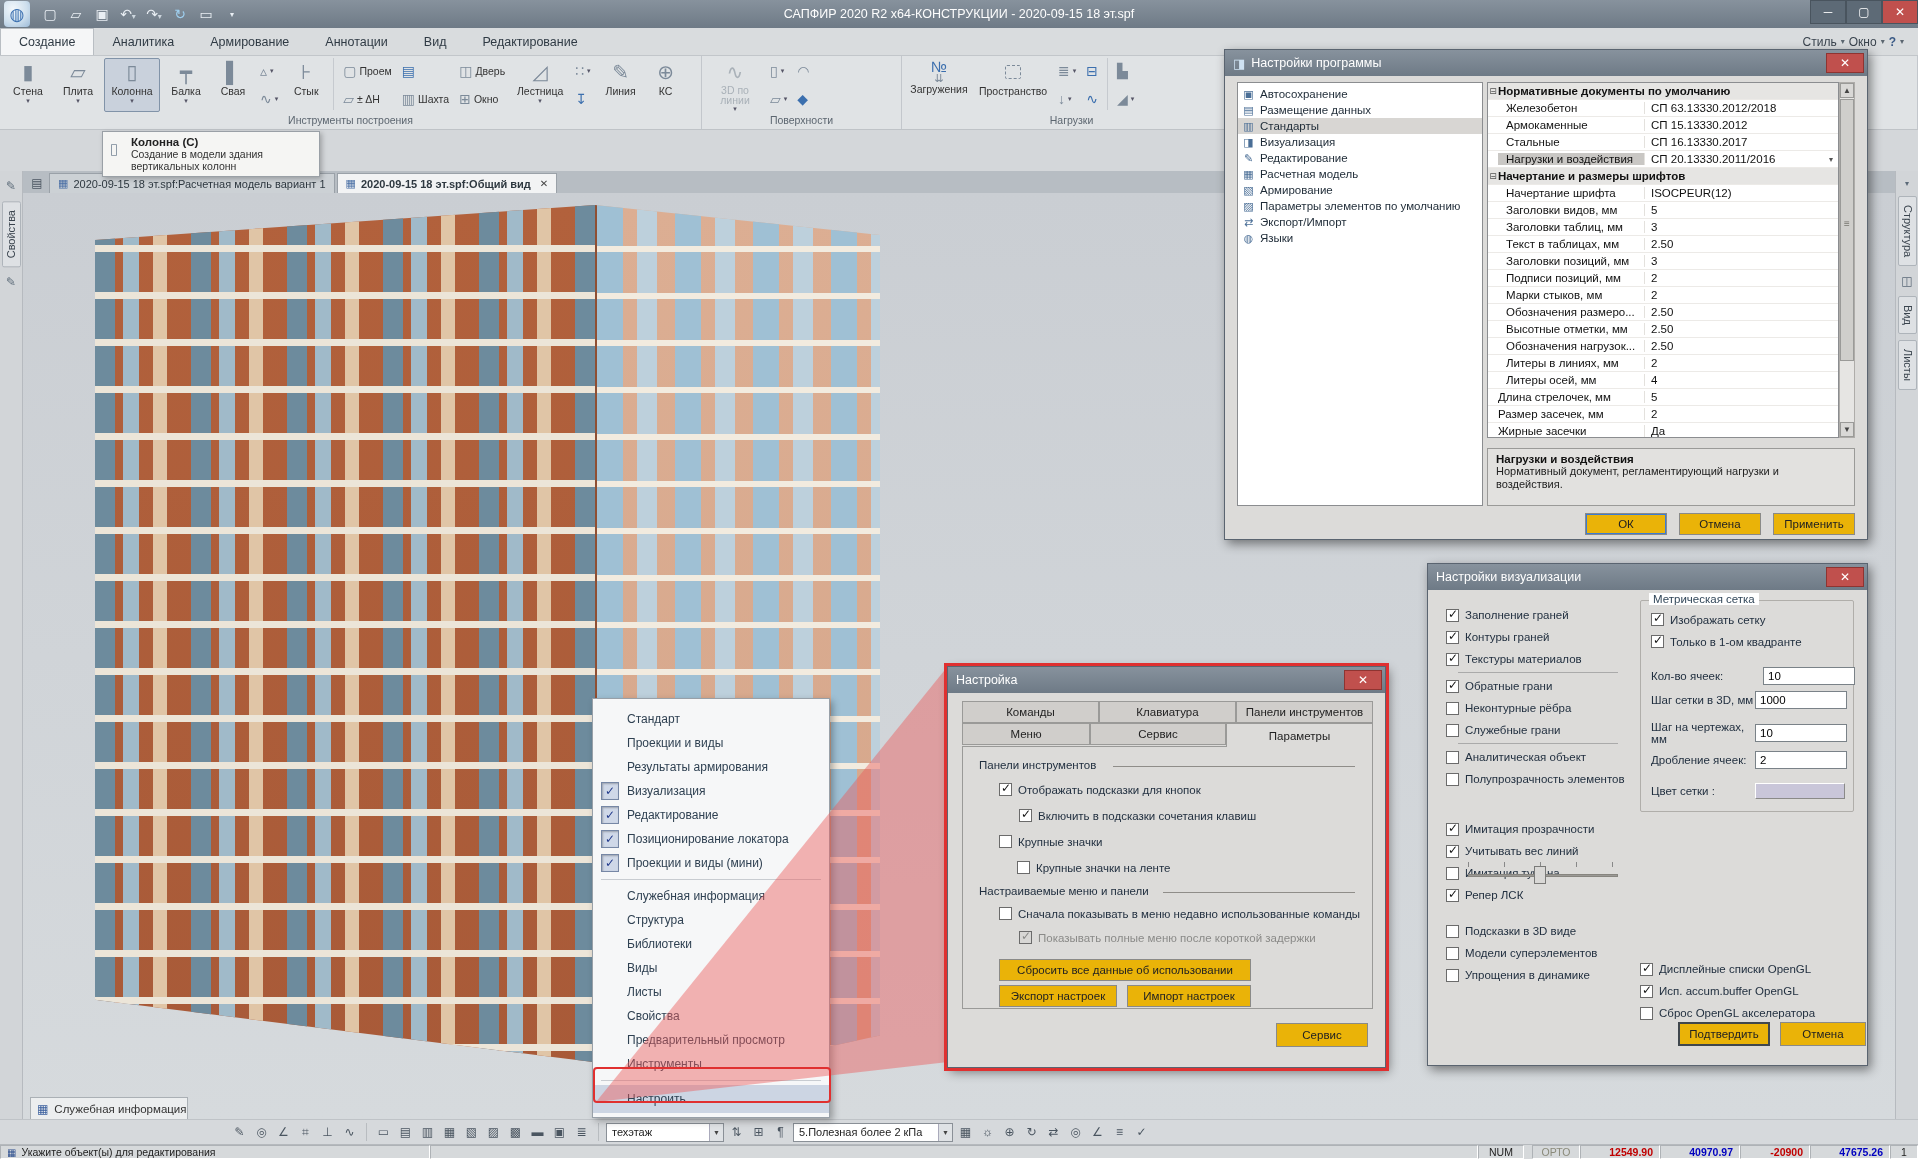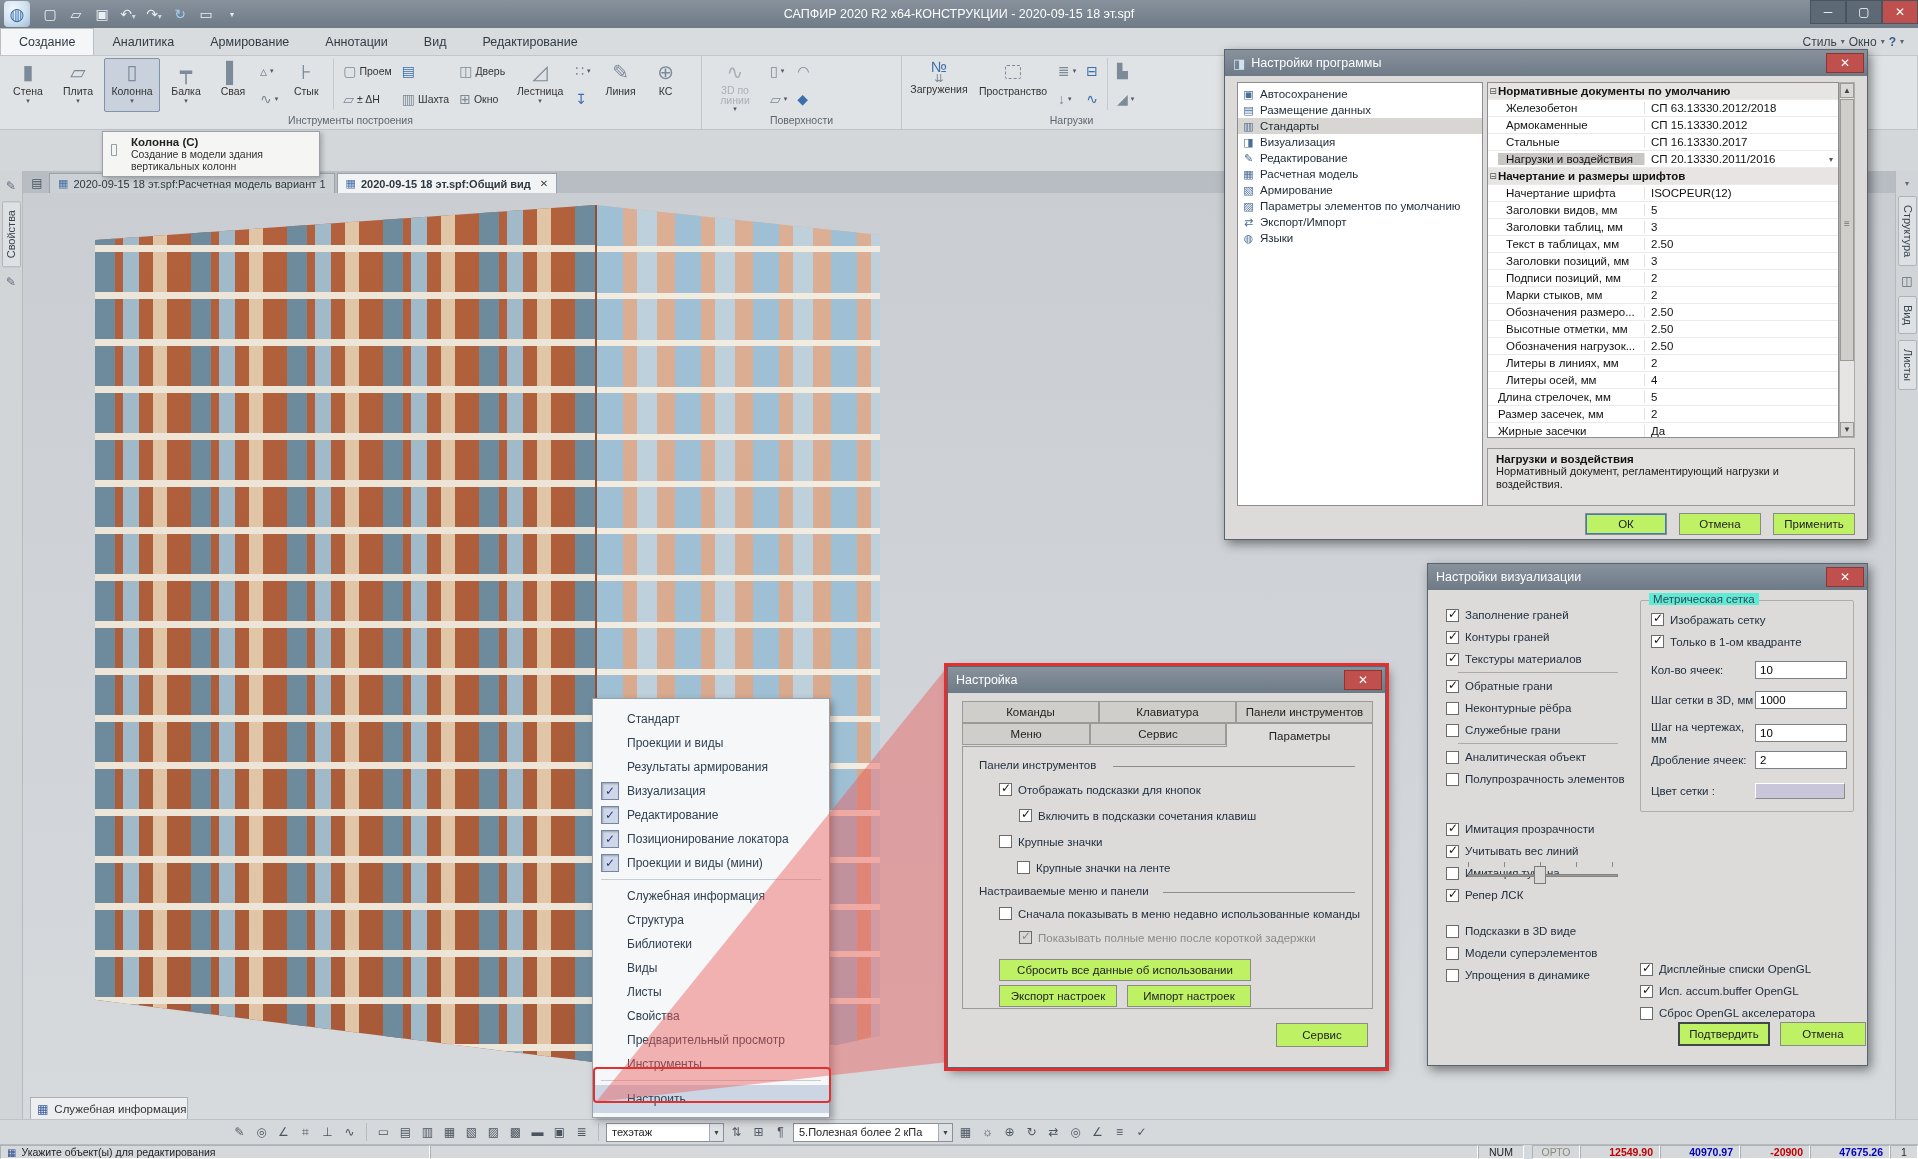--- a/index.html
+++ b/index.html
@@ -82,29 +82,29 @@
   #ctxmenu{left:592px;top:698px;width:238px;background:#f6f7f8;border:1px solid #98a0a8;box-shadow:3px 3px 7px rgba(0,0,0,.3);z-index:4;padding:8px 0 4px 0;}
   .mi{height:24px;display:flex;align-items:center;gap:8px;padding:0 10px 0 8px;font-size:12px;color:#2f4152;}
   .mcheck{width:18px;height:18px;flex:none;background:#cfd8e8;border:1px solid #7687a5;box-shadow:inset 1px 1px 2px rgba(0,0,0,.25);display:flex;align-items:center;justify-content:center;color:#223a8c;font-size:12px;font-weight:bold;}
   .msep{height:1px;background:#c8ccd1;margin:4px 8px;}
   .mi.hl{background:#ccd5e3;height:28px;}
   
   .dlg{background:#dcdbd9;border:1px solid #5a6470;box-shadow:3px 4px 10px rgba(0,0,0,.45);}
   .dtitle{height:26px;background:linear-gradient(#87929d,#6e7a86);display:flex;align-items:center;color:#fff;font-size:12.5px;padding-left:8px;gap:6px;}
   .dtitle .dtico{font-size:13px;color:#cfe2f2;}
   .dclose{margin-left:auto;width:38px;height:20px;margin-right:3px;background:#c0504d;border:1px solid #8e3431;color:#fff;font-size:12px;font-weight:bold;display:flex;align-items:center;justify-content:center;}
-  .btn{background:#bef264;border:1px solid #8a8a88;font-size:11.5px;color:#222;display:flex;align-items:center;justify-content:center;}
+  .btn{background:#eab308;border:1px solid #8a8a88;font-size:11.5px;color:#222;display:flex;align-items:center;justify-content:center;}
   .btn.default{box-shadow:0 0 0 1px #3b7bd4 inset;}
   .cb{width:13px;height:13px;flex:none;background:#fff;border:1px solid #6b6b6b;position:relative;}
   .cb.on::after{content:"✓";position:absolute;left:1px;top:-3px;font-size:12px;font-weight:bold;color:#111;}
   .cb.dis{background:#d8d7d5;}
   .cb.dis::after{color:#8a8a88;}
   .cbrow{display:flex;align-items:center;gap:6px;font-size:11.5px;color:#223040;}
   .gb{position:absolute;border:1px solid #b0aeaa;border-radius:2px;}
-  .gb .gt{position:absolute;top:-8px;left:8px;background:#5eead4;padding:0 4px;font-size:11.5px;color:#33485a;}
+  .gb .gt{position:absolute;top:-8px;left:8px;background:#ffffff;padding:0 4px;font-size:11.5px;color:#33485a;}
   .inp{background:#fff;border:1px solid #7a8288;font-size:11.5px;padding:1px 4px;height:18px;width:92px;}
   .swatch{width:90px;height:16px;border:1px solid #8a8a88;border-top-color:#fff;border-left-color:#fff;}
   
   #progdlg{left:1224px;top:49px;width:644px;height:491px;z-index:8;}
   #ptree{left:12px;top:32px;width:246px;height:424px;background:#fff;border:1px solid #8b8d90;padding-top:3px;}
   .titem{height:16px;display:flex;align-items:center;gap:5px;padding-left:4px;font-size:11.5px;color:#1d2a36;white-space:nowrap;}
   .titem.sel{background:#d8d6d3;}
   .titem .tico{width:13px;font-size:11px;color:#4a6e96;text-align:center;}
   #pgrid{left:262px;top:32px;width:352px;height:356px;background:#fff;border:1px solid #8b8d90;overflow:hidden;}
   .prow{display:flex;align-items:center;height:17px;border-bottom:1px solid #eceae7;font-size:11.5px;color:#111;}
@@ -829,21 +829,21 @@
     <div class="gb" style="left:212px;top:36px;width:214px;height:212px;">
       <span class="gt">Метрическая сетка</span>
       <div class="cbrow" style="position:absolute;left:10px;top:12px;">
           <span class="cb on"></span>
           <span>Изображать сетку</span>
         </div>
       <div class="cbrow" style="position:absolute;left:10px;top:34px;">
           <span class="cb on"></span>
           <span>Только в 1-ом квадранте</span>
         </div>
-      <div class="lblinp" style="left:10px;top:60px;">
+      <div class="lblinp" style="left:10px;top:66px;gap:8px;">
           <span>Кол-во ячеек:</span>
           <input class="inp" value="10" style="">
         </div>
       <div class="lblinp" style="left:10px;top:90px;">
           <span>Шаг сетки в 3D, мм</span>
           <input class="inp" value="1000" style="">
         </div>
       <div class="lblinp" style="left:10px;top:120px;">
           <span>Шаг на чертежах, мм</span>
           <input class="inp" value="10" style="">

